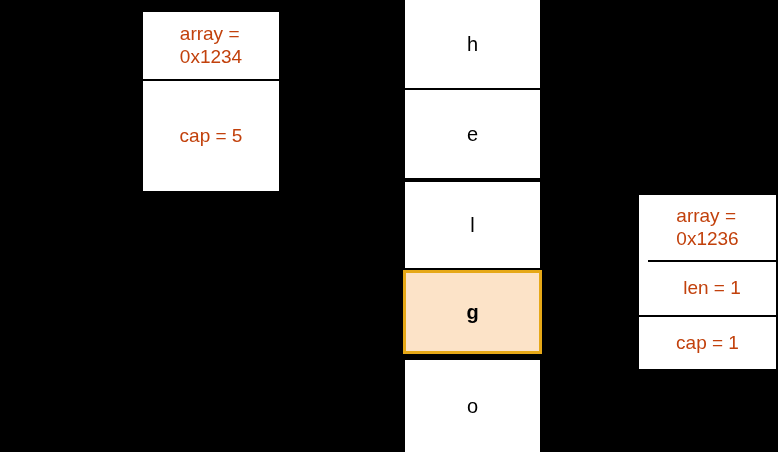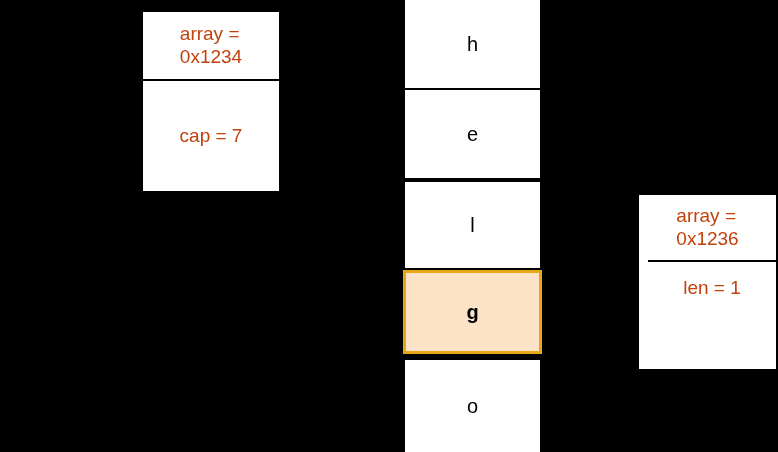--- a/index.html
+++ b/index.html
@@ -81,21 +81,21 @@
   #cell-4 { top: 358px; height: 96px; }
 </style>
 </head>
 <body>
 
 <div id="canvas">
 
   <div class="slice-header" id="slice-left">
     <div class="slice-row r-array">array =
 0x1234</div>
-    <div class="slice-row r-cap">cap = 7</div>
+    <div class="slice-row r-cap">cap = 5</div>
   </div>
 
   <div class="array-cell" id="cell-0">
     <span>h</span>
   </div>
   <div class="array-cell" id="cell-1">
     <span>e</span>
   </div>
   <div class="array-cell" id="cell-2">
     <span>l</span>
@@ -104,15 +104,16 @@
     <span>g</span>
   </div>
   <div class="array-cell" id="cell-4">
     <span>o</span>
   </div>
 
   <div class="slice-header" id="slice-right">
     <div class="slice-row r-array">array =
 0x1236</div>
     <div class="slice-row r-len">len = 1</div>
+    <div class="slice-row r-cap">cap = 1</div>
   </div>
 
 </div>
 
 </body></html>

